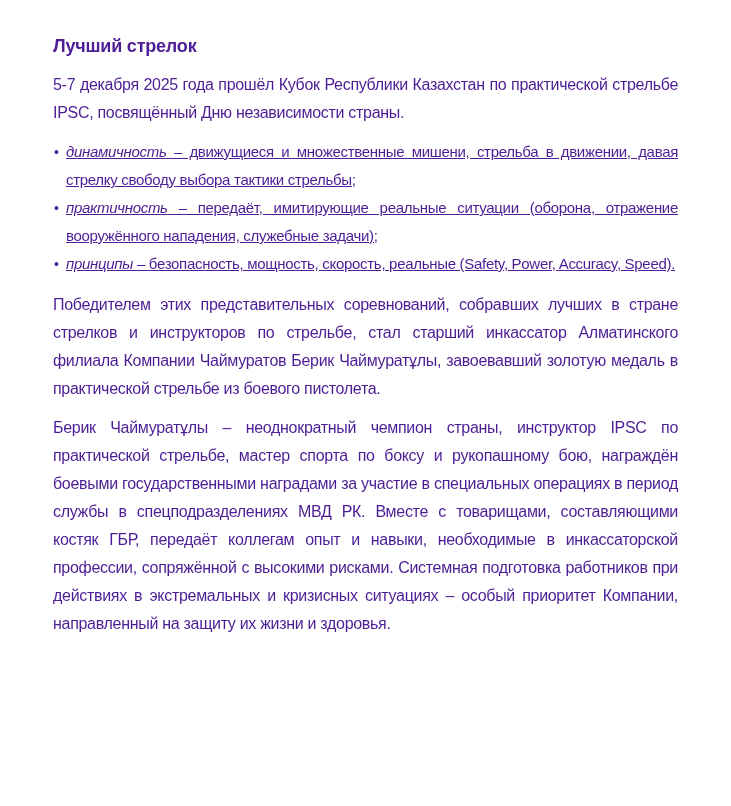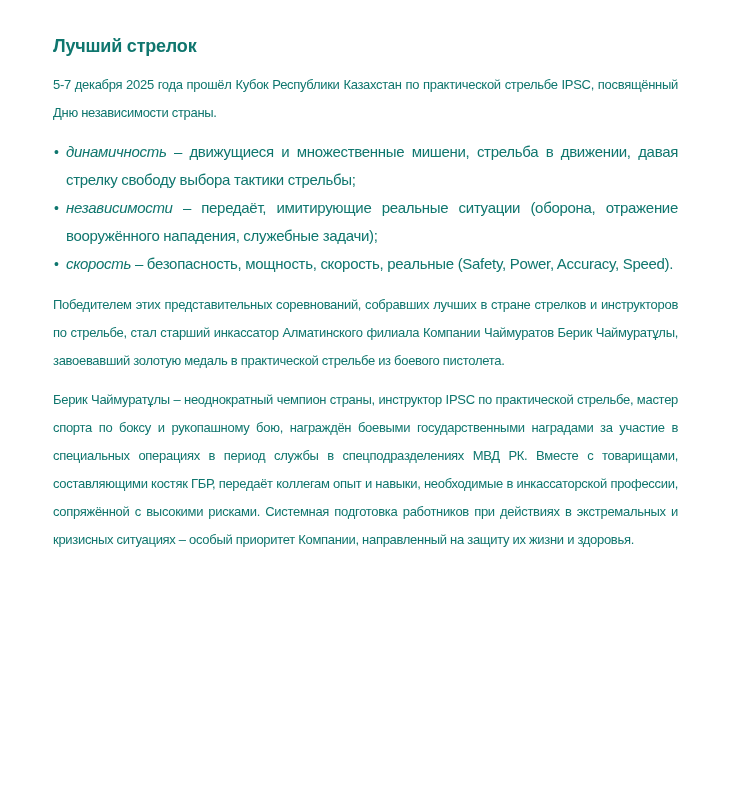--- a/index.html
+++ b/index.html
@@ -7,41 +7,42 @@
       background: #ffffff;
       width: 731px;
       height: 806px;
       overflow: hidden;
     }
     .page {
       width: 731px;
       height: 600px;
       padding: 30px 53px 20px 53px;
       background: #ffffff;
-      color: #0f766e;
+      color: #4c1d95;
       font-family: "Liberation Sans", "DejaVu Sans", sans-serif;
       letter-spacing: -0.3px;
     }
     h1.doc-title {
       font-size: 18px;
       font-weight: 700;
       margin: 6px 0 14px 0;
       letter-spacing: -0.2px;
     }
     p.doc-par {
-      font-size: 13px;
+      font-size: 16px;
       line-height: 28px;
       text-align: justify;
       text-justify: inter-word;
       margin: 0 0 11px 0;
     }
     ul.doc-bullets {
       list-style: none;
       margin: 8px 0 13px 0;
       padding: 0;
+      text-decoration: underline;
     }
     ul.doc-bullets li {
       font-size: 15px;
       line-height: 28px;
       text-align: justify;
       text-justify: inter-word;
       padding-left: 13px;
       position: relative;
     }
     ul.doc-bullets li::before {
@@ -63,24 +64,24 @@
   <h1 class="doc-title">Лучший стрелок</h1>
 
   <p class="doc-par">5-7 декабря 2025 года прошёл Кубок Республики Казахстан по практической стрельбе IPSC, посвящённый Дню независимости страны.</p>
 
 
   <ul class="doc-bullets">
     <li>
       <em>динамичность</em><span> – движущиеся и множественные мишени, стрельба в движении, давая стрелку свободу выбора тактики стрельбы;</span>
     </li>
     <li>
-      <em>независимости</em><span> – передаёт, имитирующие реальные ситуации (оборона, отражение вооружённого нападения, служебные задачи);</span>
+      <em>практичность</em><span> – передаёт, имитирующие реальные ситуации (оборона, отражение вооружённого нападения, служебные задачи);</span>
     </li>
     <li>
-      <em>скорость</em><span> – безопасность, мощность, скорость, реальные (Safety, Power, Accuracy, Speed).</span>
+      <em>принципы</em><span> – безопасность, мощность, скорость, реальные (Safety, Power, Accuracy, Speed).</span>
     </li>
   </ul>
 
   <p class="doc-par">Победителем этих представительных соревнований, собравших лучших в стране стрелков и инструкторов по стрельбе, стал старший инкассатор Алматинского филиала Компании Чаймуратов Берик Чаймуратұлы, завоевавший золотую медаль в практической стрельбе из боевого пистолета.</p>
 
   <p class="doc-par">Берик Чаймуратұлы – неоднократный чемпион страны, инструктор IPSC по практической стрельбе, мастер спорта по боксу и рукопашному бою, награждён боевыми государственными наградами за участие в специальных операциях в период службы в спецподразделениях МВД РК. Вместе с товарищами, составляющими костяк ГБР, передаёт коллегам опыт и навыки, необходимые в инкассаторской профессии, сопряжённой с высокими рисками. Системная подготовка работников при действиях в экстремальных и кризисных ситуациях – особый приоритет Компании, направленный на защиту их жизни и здоровья.</p>
 
 
 </div>
 

